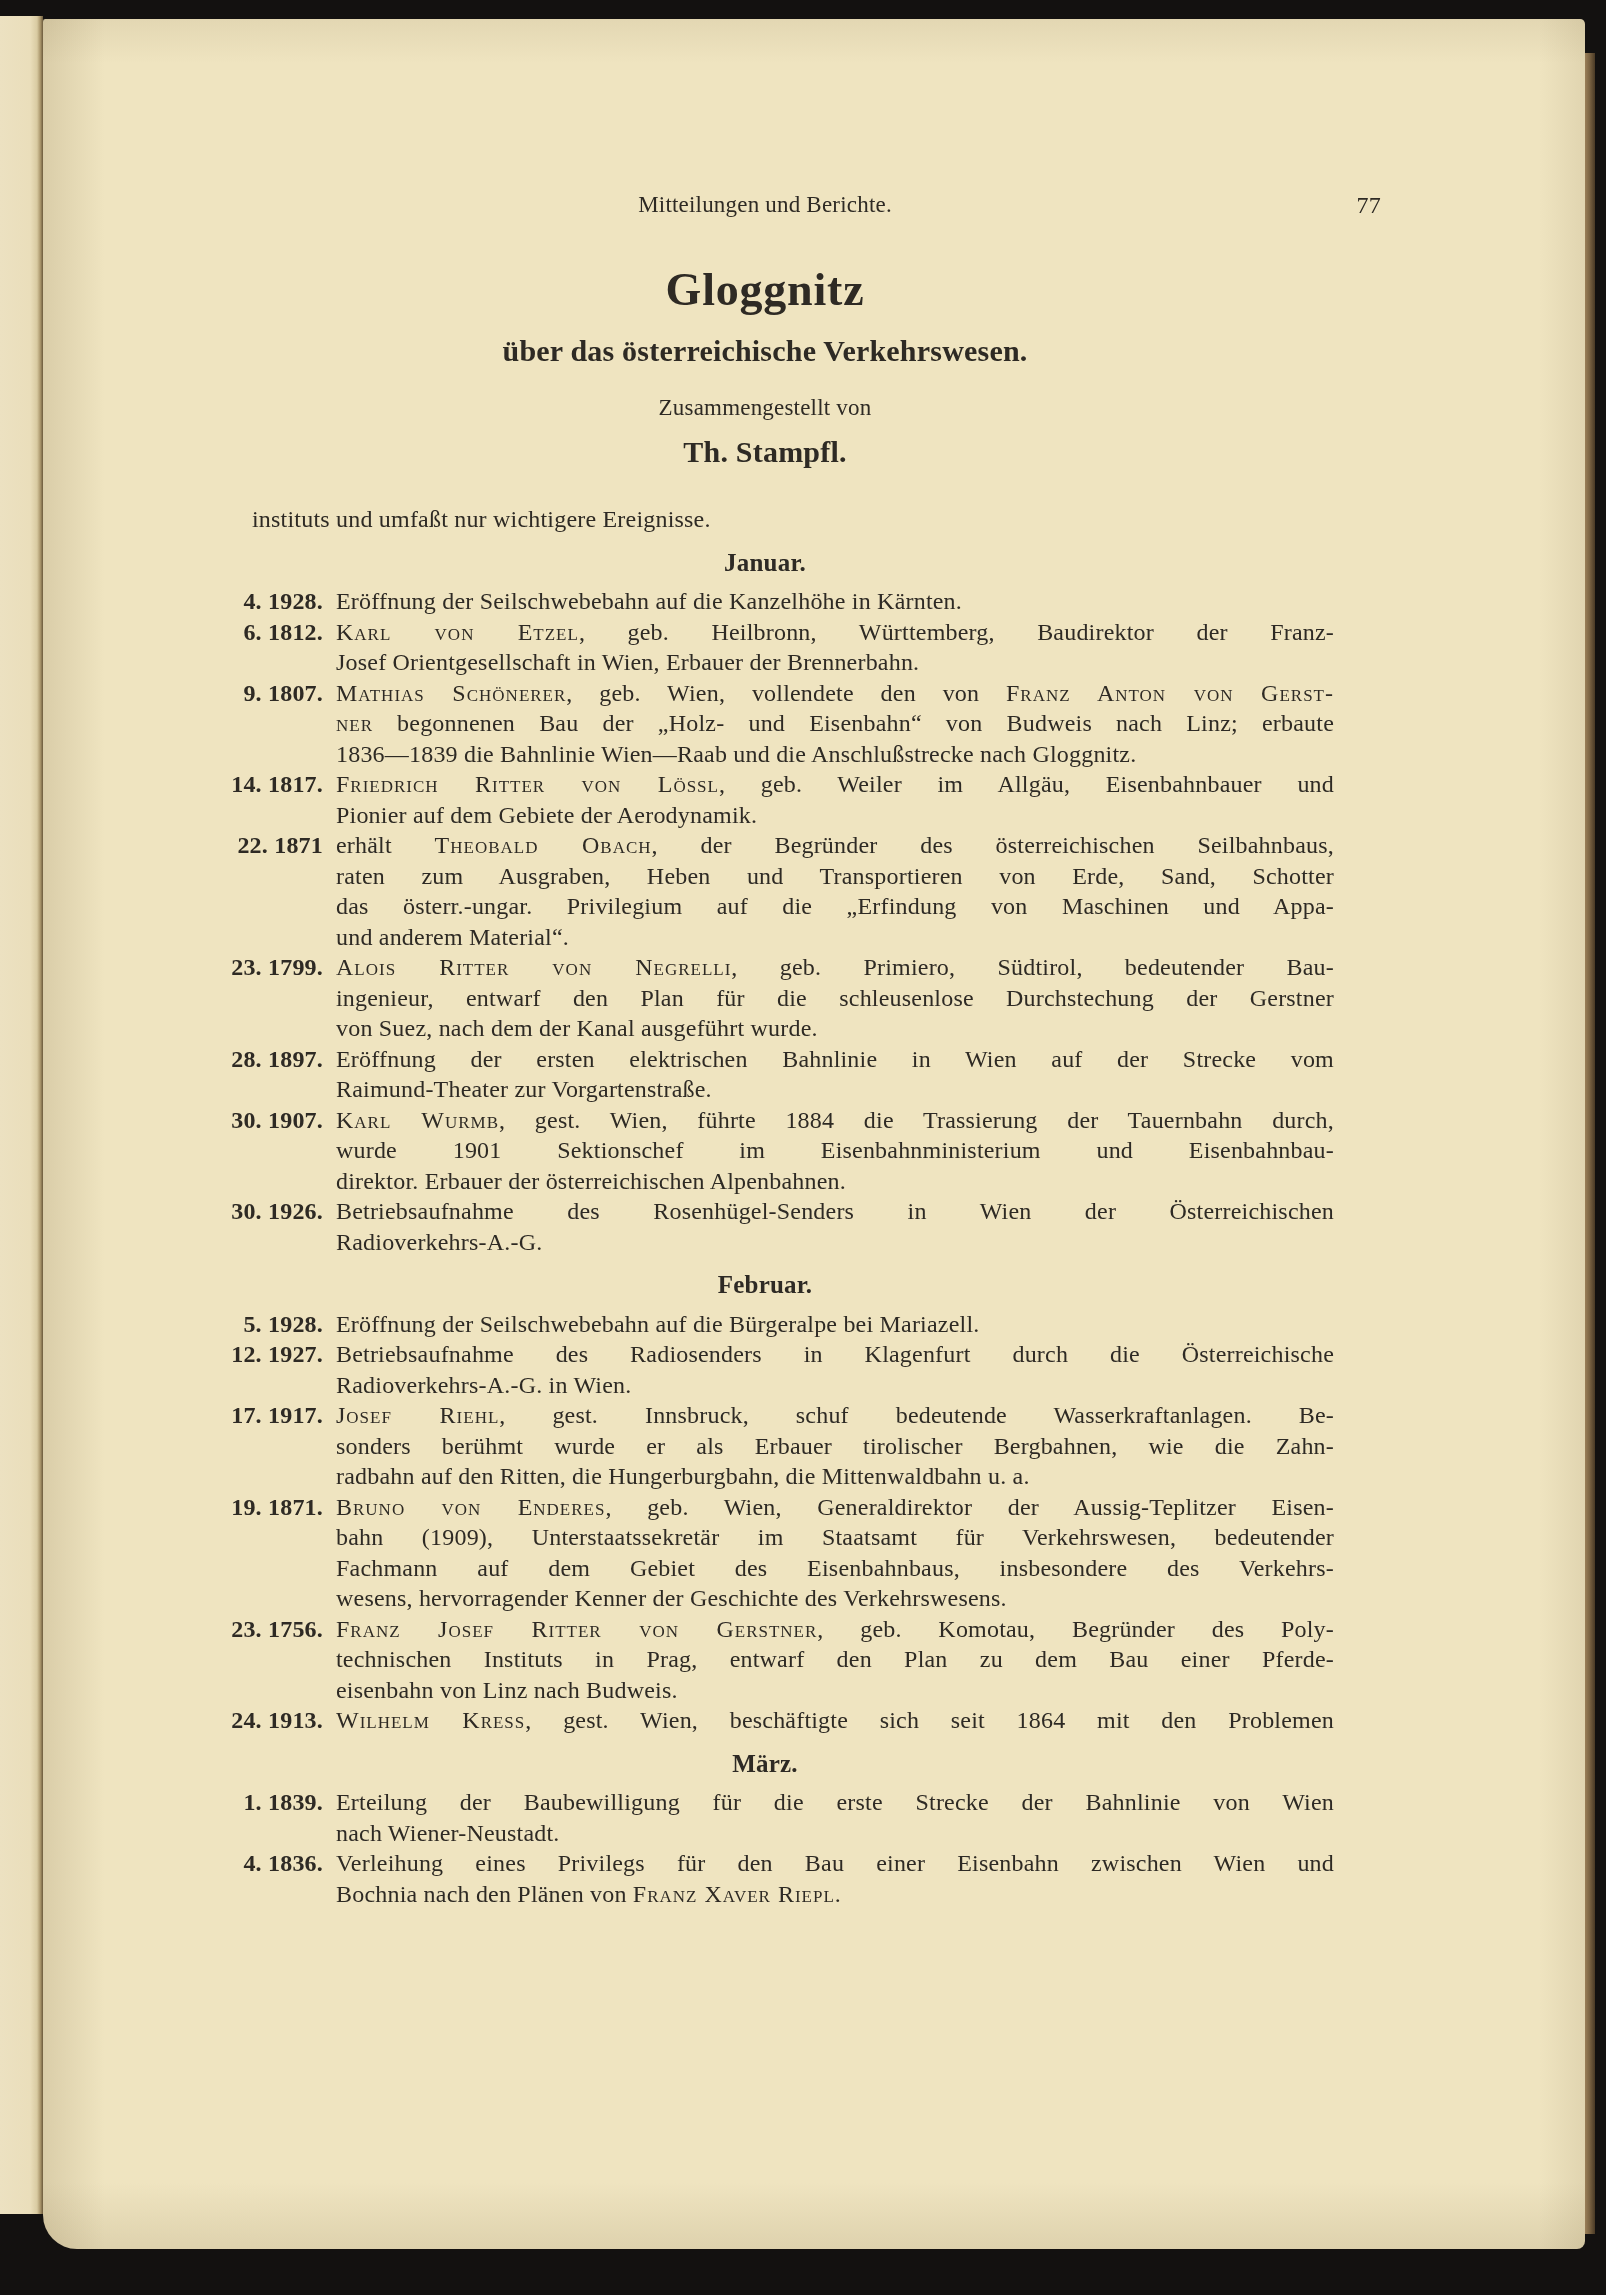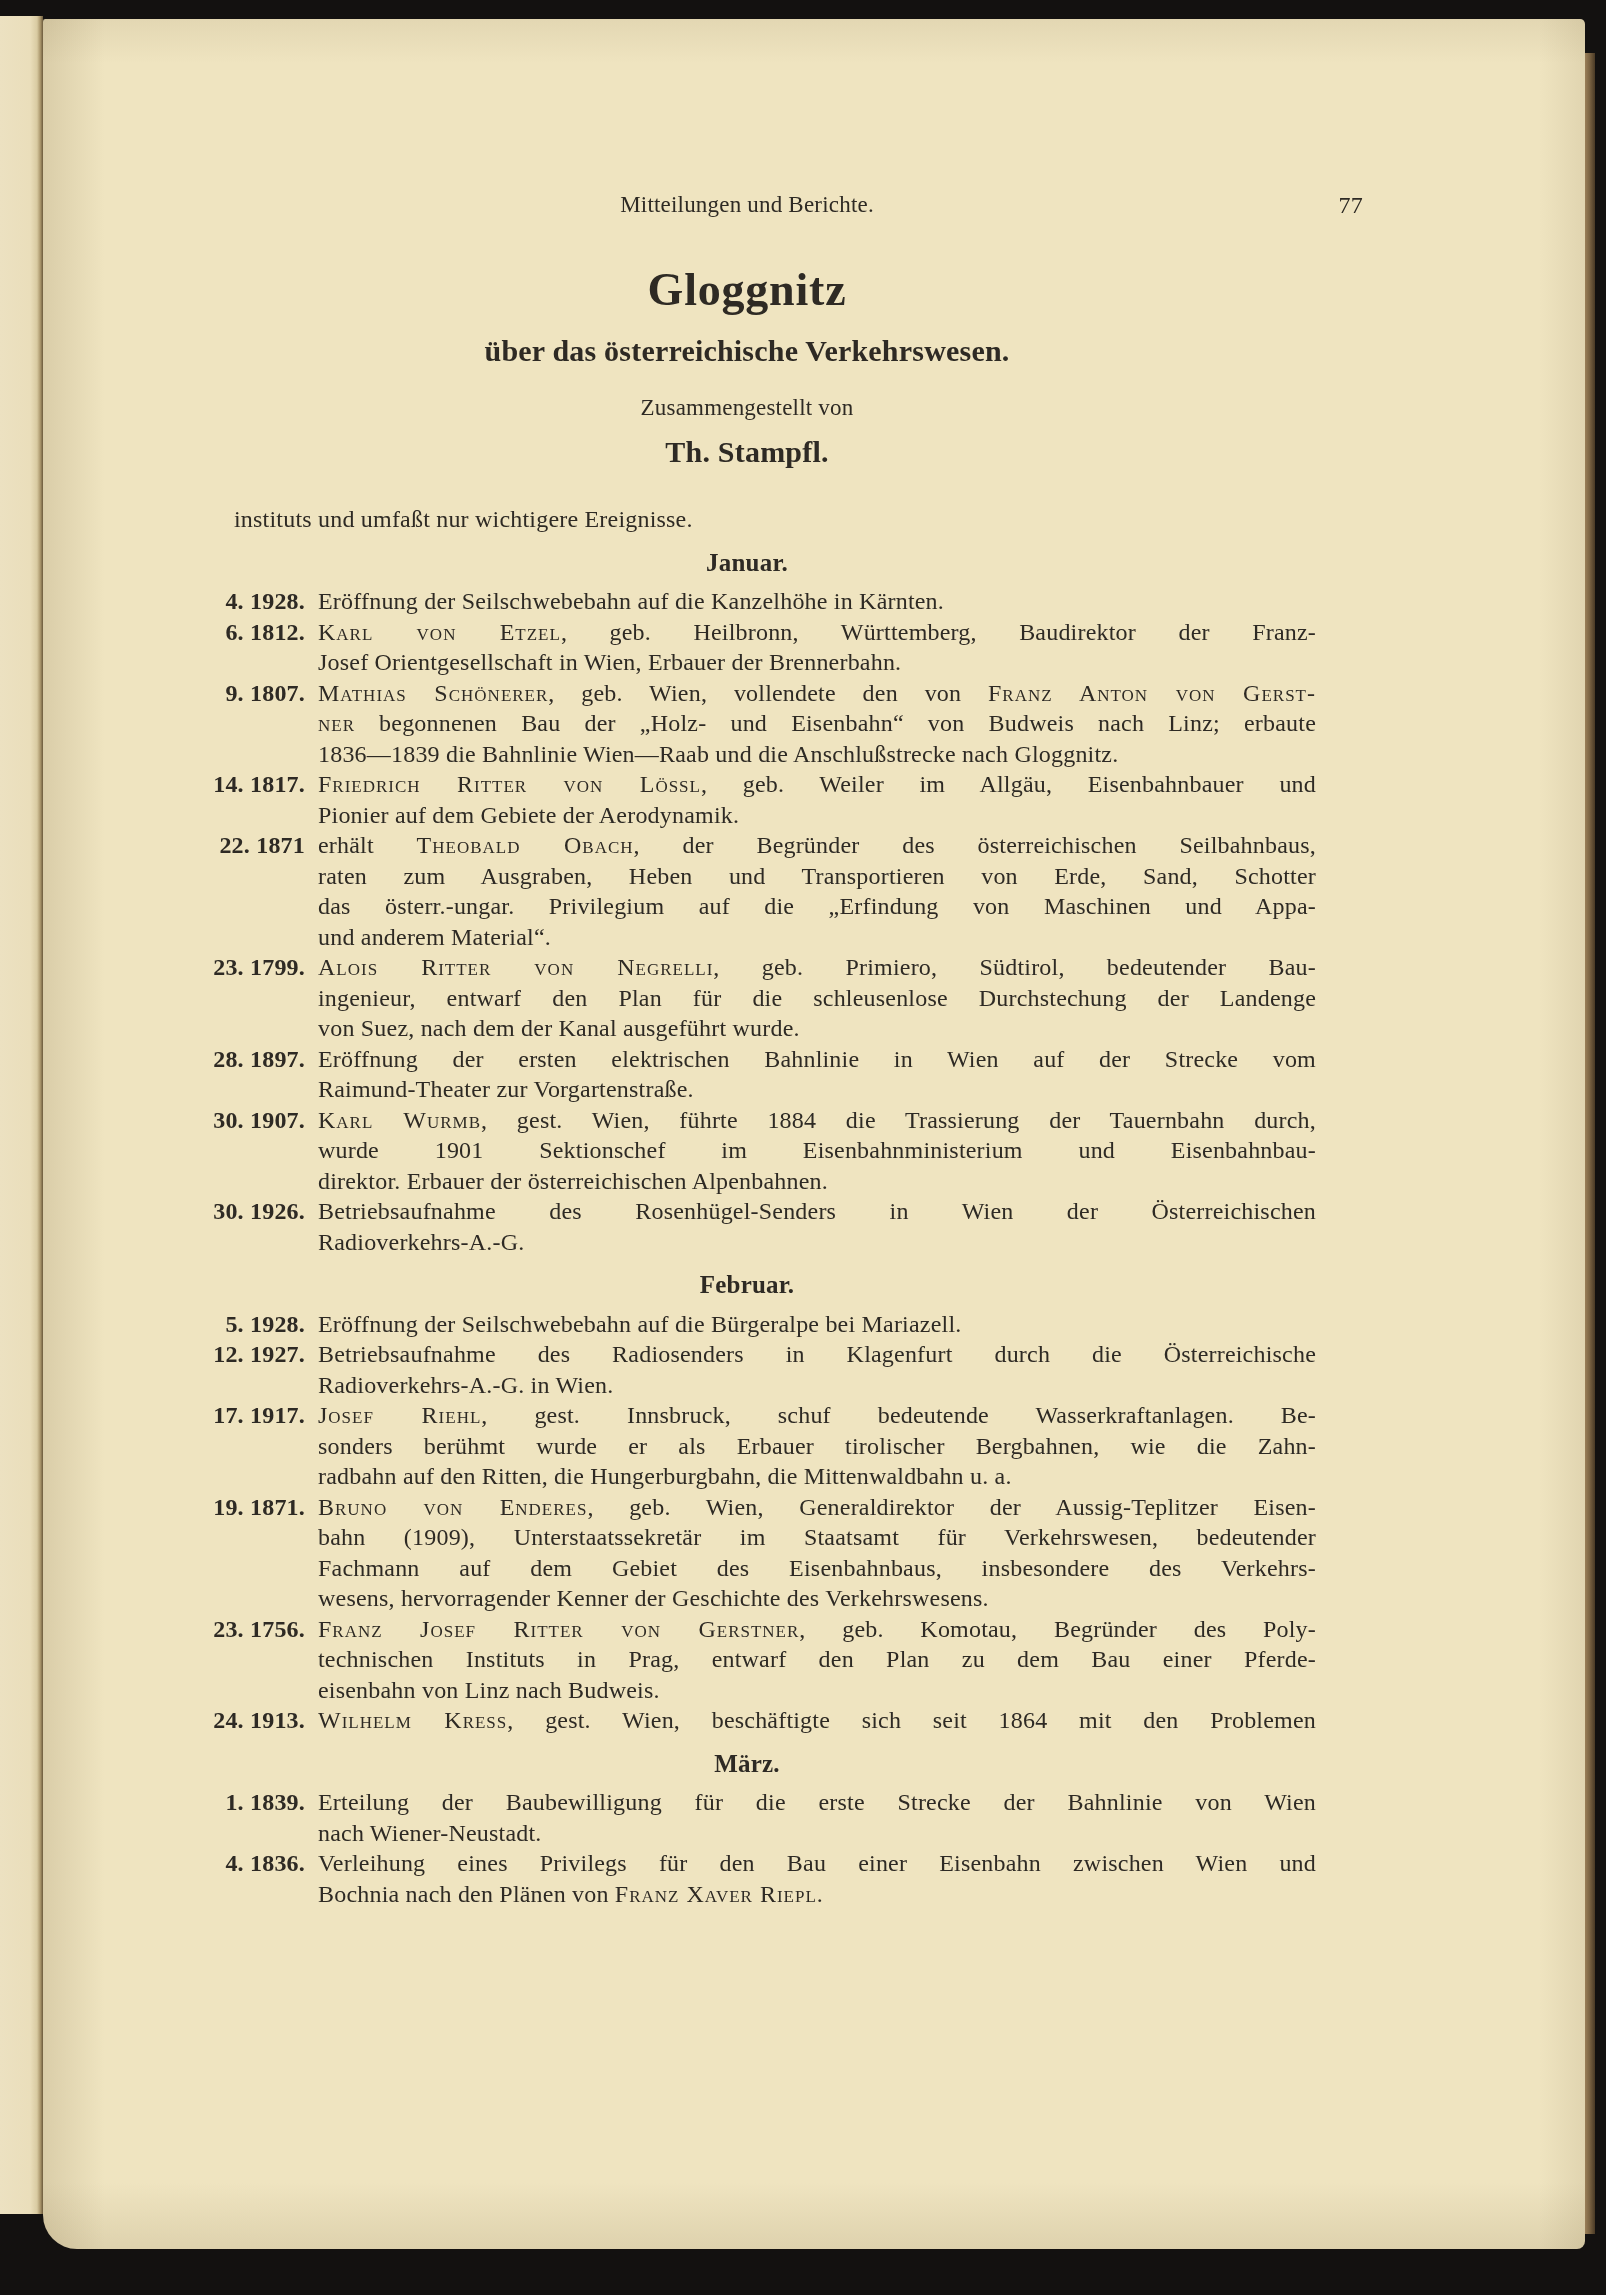--- a/index.html
+++ b/index.html
@@ -23,21 +23,21 @@
   .page{
     position:absolute;left:43px;top:19px;width:1542px;height:2230px;
     background:
       linear-gradient(90deg,rgba(120,100,60,0.18) 0%,rgba(120,100,60,0.0) 4%,rgba(120,100,60,0.0) 97%,rgba(120,100,60,0.12) 100%),
       linear-gradient(180deg,rgba(120,100,60,0.10) 0%,rgba(120,100,60,0.0) 2%,rgba(120,100,60,0.0) 97%,rgba(120,100,60,0.14) 100%),
       #efe4c0;
     border-radius:2.4px 4.8px 8px 34px;
     color:#2e2a24;
   }
   .content{
-    position:absolute;left:135px;top:173px;width:1138px;
+    position:absolute;left:153px;top:173px;width:1138px;
     font-size:24px;line-height:30.5px;letter-spacing:0.2px;
   }
   .header-row{position:relative;height:26px;line-height:26px;text-align:center;font-size:23px;}
   .page-num{position:absolute;right:-47px;top:0;font-size:24px;}
   .article-title{margin-top:48px;font-size:46px;line-height:48px;font-weight:bold;text-align:center;letter-spacing:0.8px;}
   .article-subtitle{margin-top:20px;font-size:30px;line-height:34px;font-weight:bold;text-align:center;}
   .byline{margin-top:27px;font-size:23px;line-height:26px;text-align:center;}
   .author{margin-top:13px;font-size:30px;line-height:35px;font-weight:bold;text-align:center;}
   .intro{margin-top:35px;}
   .intro .line:first-child{text-indent:56px;}
@@ -115,21 +115,21 @@
               <div class="line just">erhält <span class="sc">Theobald Obach</span>, der Begründer des österreichischen Seilbahnbaus,</div>
               <div class="line just">raten zum Ausgraben, Heben und Transportieren von Erde, Sand, Schotter</div>
               <div class="line just">das österr.-ungar. Privilegium auf die „Erfindung von Maschinen und Appa-</div>
               <div class="line">und anderem Material“.</div>
             </div>
           </div>
           <div class="entry">
             <div class="date">23. 1799.</div>
             <div class="lines">
               <div class="line just"><span class="sc">Alois Ritter von Negrelli</span>, geb. Primiero, Südtirol, bedeutender Bau-</div>
-              <div class="line just">ingenieur, entwarf den Plan für die schleusenlose Durchstechung der Landenge</div>
+              <div class="line just">ingenieur, entwarf den Plan für die schleusenlose Durchstechung der Gerstner</div>
               <div class="line">von Suez, nach dem der Kanal ausgeführt wurde.</div>
             </div>
           </div>
           <div class="entry">
             <div class="date">28. 1897.</div>
             <div class="lines">
               <div class="line just">Eröffnung der ersten elektrischen Bahnlinie in Wien auf der Strecke vom</div>
               <div class="line">Raimund-Theater zur Vorgartenstraße.</div>
             </div>
           </div>

